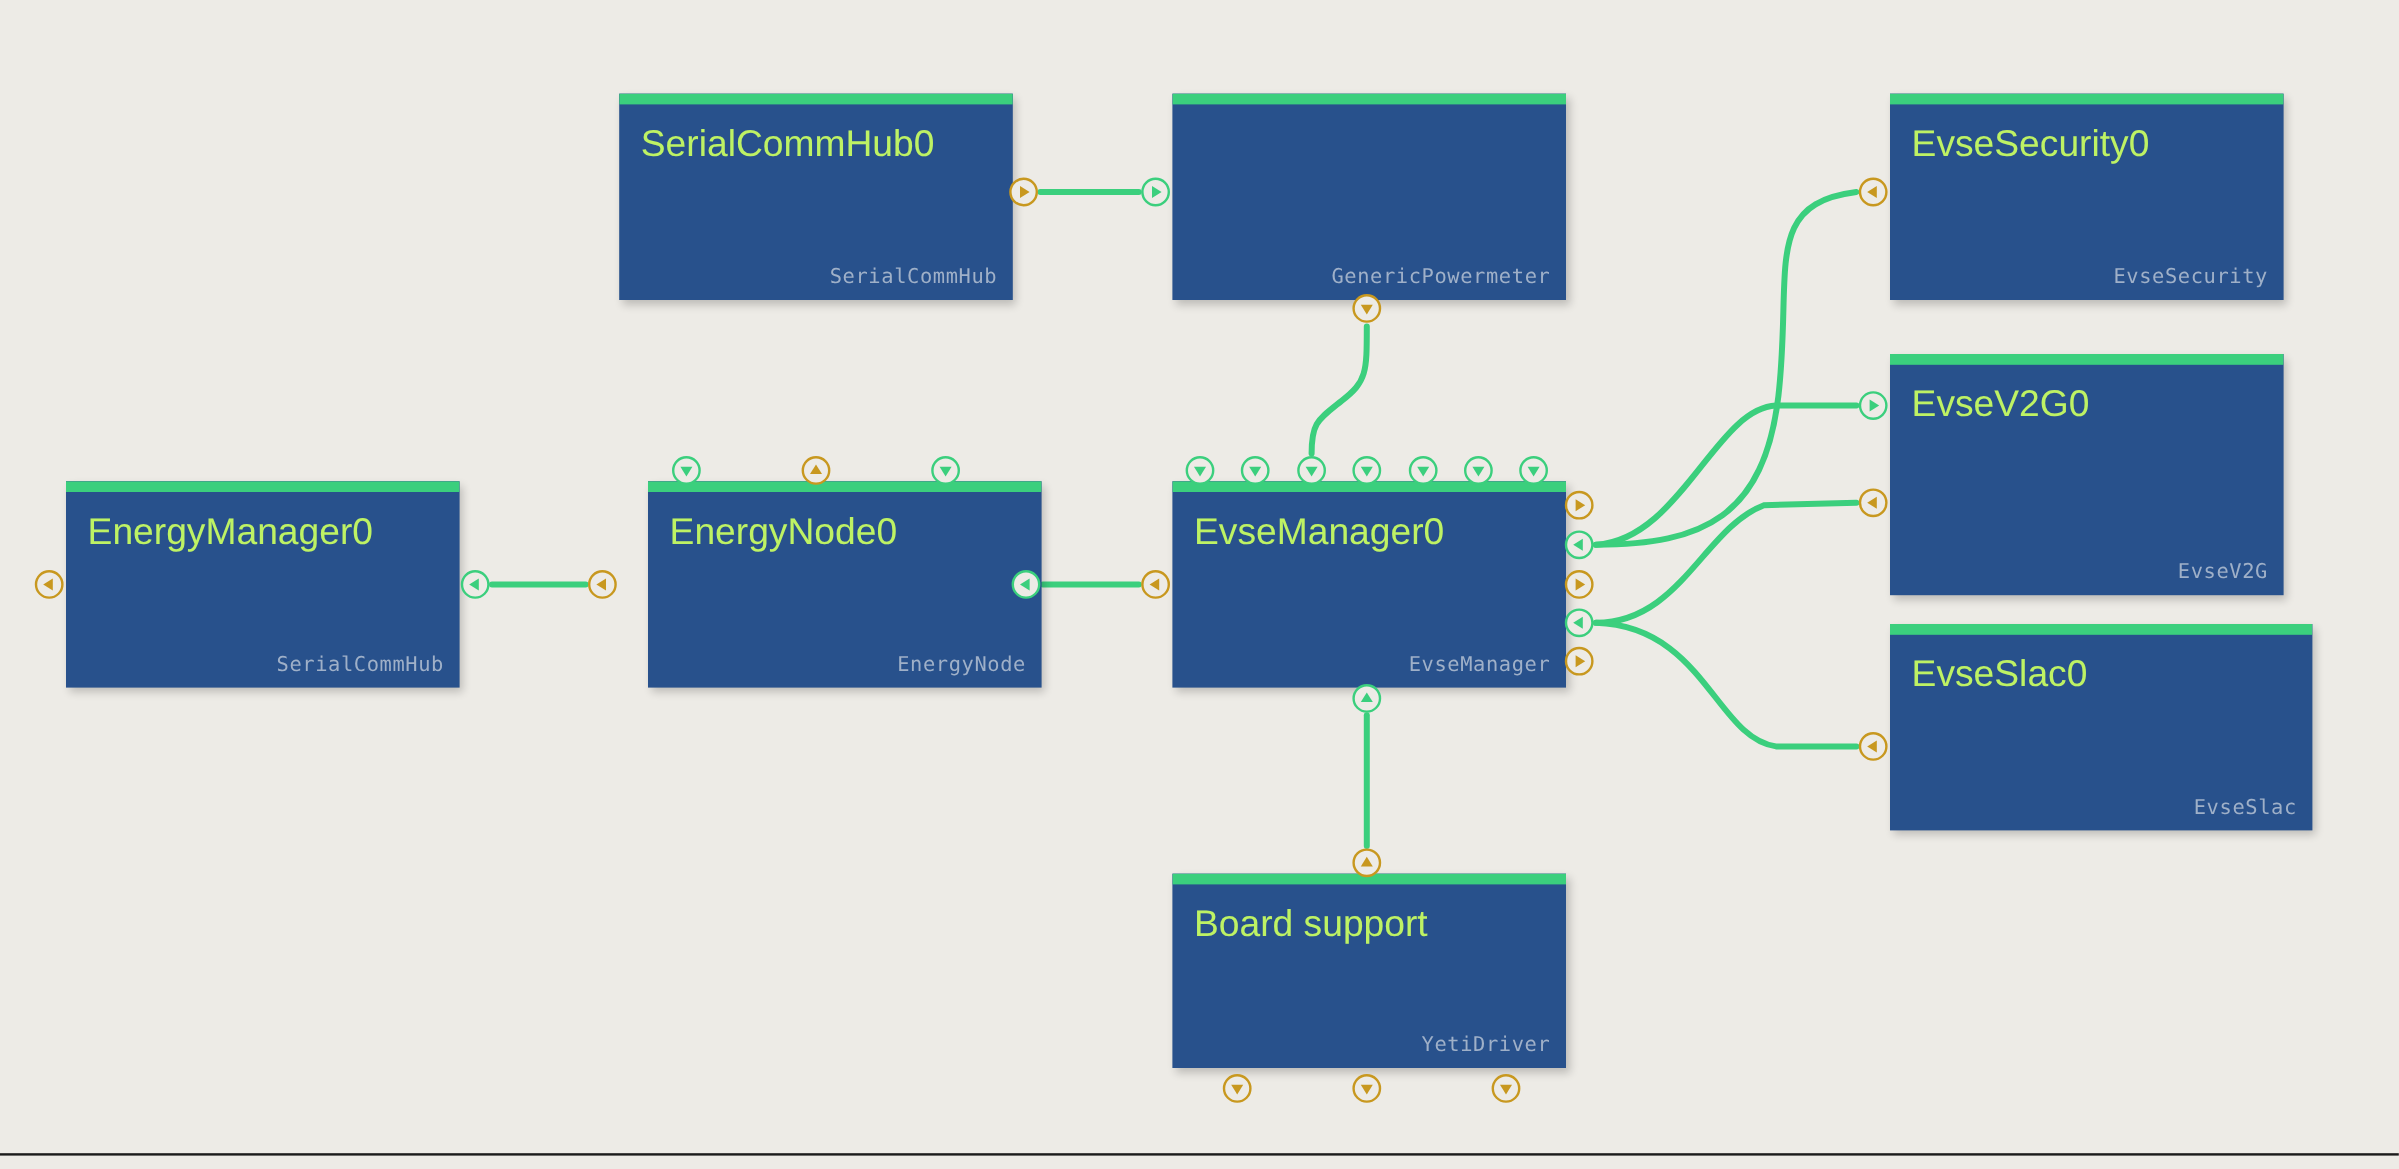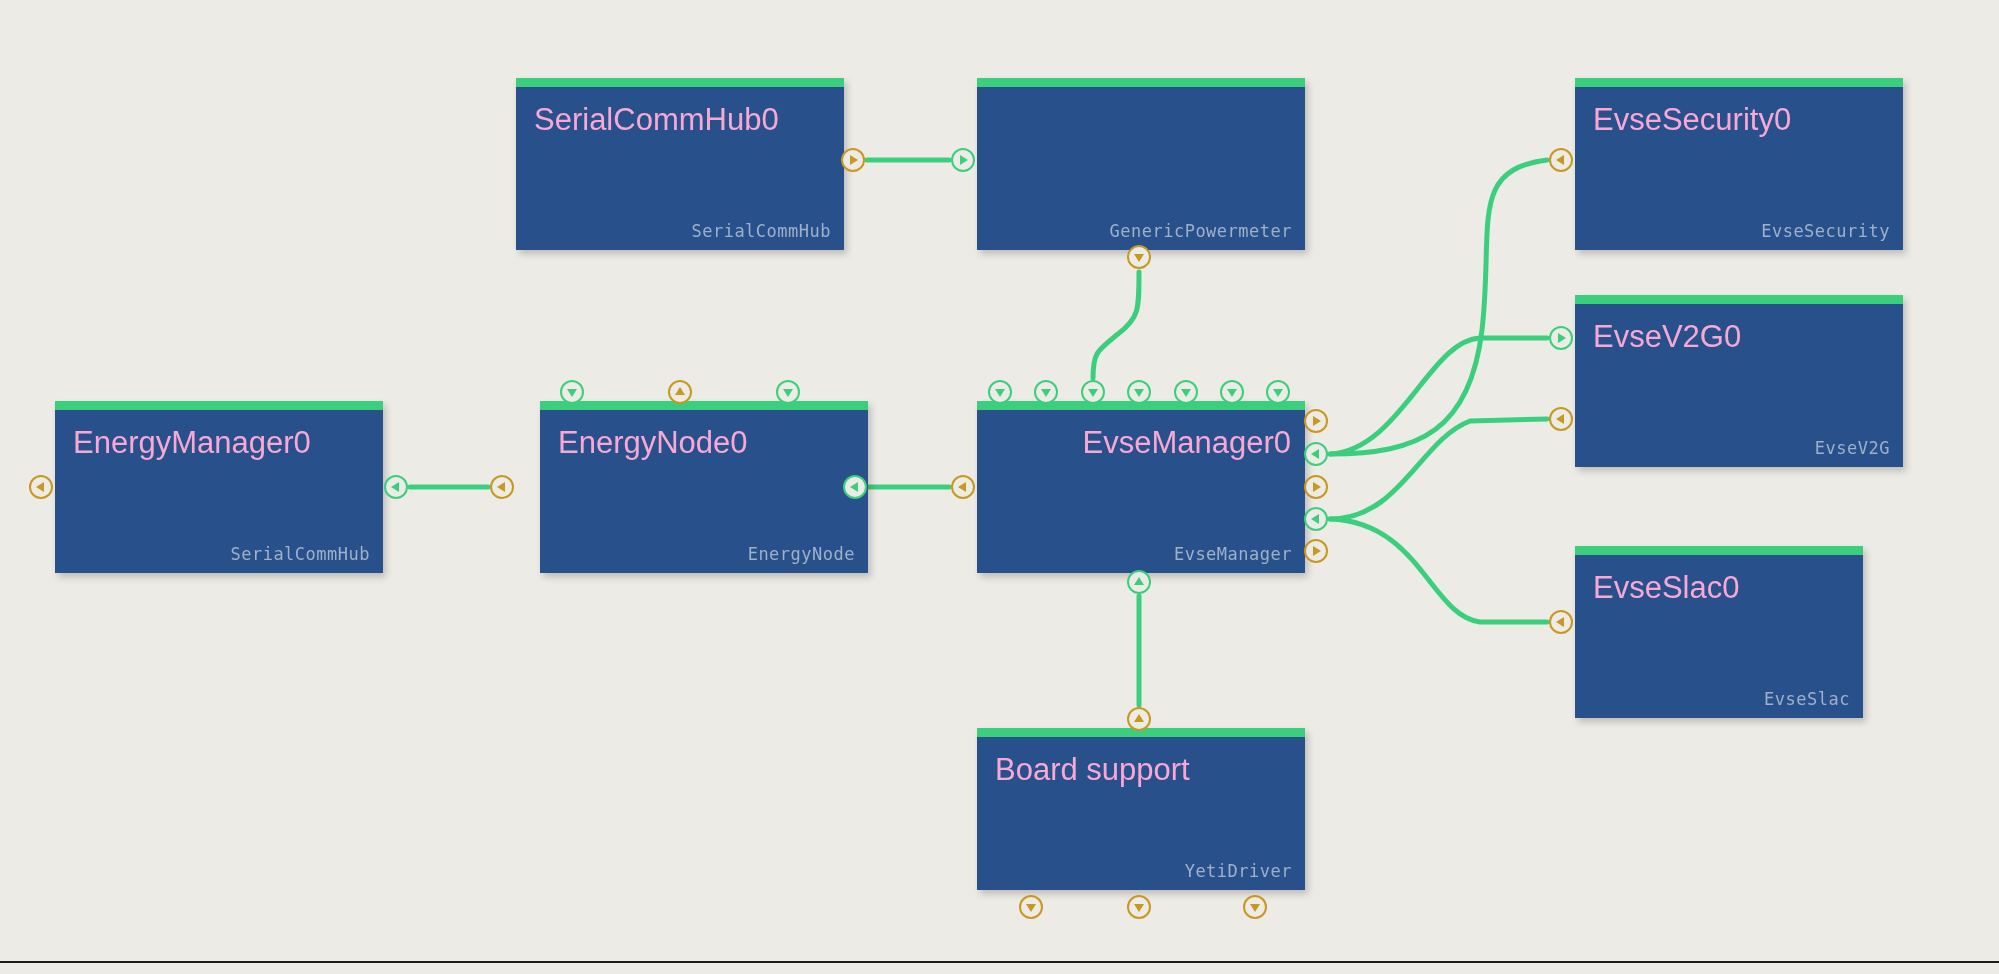--- a/index.html
+++ b/index.html
@@ -21,21 +21,21 @@
     box-shadow:3px 4px 7px rgba(0,0,0,.20);
     box-sizing:border-box;
     overflow:hidden;
   }
   .node-accent{
     position:absolute;left:0;top:0;right:0;height:9px;
     background:#3bcf7d;
   }
   .node-title{
     position:absolute;left:18px;top:24px;right:14px;
-    color:#f9a8d4;
+    color:#bef264;
     font-size:31px;
     line-height:36px;
     font-weight:400;
     white-space:nowrap;
     overflow:hidden;
     text-overflow:ellipsis;
   }
   .node-type{
     position:absolute;right:13px;bottom:9px;
     color:#9fb0c8;
@@ -97,41 +97,41 @@
       </div>
       <div class="node" style="left: 977px; top: 78px; width: 328px; height: 172px;">
         <div class="node-accent"></div>
         <div class="node-type">GenericPowermeter</div>
       </div>
       <div class="node" style="left: 1575px; top: 78px; width: 328px; height: 172px; padding-left: 11px;">
         <div class="node-accent"></div>
         <div class="node-title">EvseSecurity0</div>
         <div class="node-type">EvseSecurity</div>
       </div>
-      <div class="node" style="left: 1575px; top: 295px; width: 328px; height: 172px;">
+      <div class="node" style="left: 1575px; top: 295px; width: 328px; height: 201px;">
         <div class="node-accent"></div>
         <div class="node-title">EvseV2G0</div>
         <div class="node-type">EvseV2G</div>
       </div>
-      <div class="node" style="left: 1575px; top: 546px; width: 288px; height: 172px; padding-left: 24px;">
+      <div class="node" style="left: 1575px; top: 520px; width: 352px; height: 172px; padding-left: 24px;">
         <div class="node-accent"></div>
         <div class="node-title">EvseSlac0</div>
         <div class="node-type">EvseSlac</div>
       </div>
       <div class="node" style="left: 55px; top: 401px; width: 328px; height: 172px;">
         <div class="node-accent"></div>
         <div class="node-title">EnergyManager0</div>
         <div class="node-type">SerialCommHub</div>
       </div>
       <div class="node" style="left: 516px; top: 401px; width: 328px; height: 172px; margin-left: 24px;">
         <div class="node-accent"></div>
         <div class="node-title">EnergyNode0</div>
         <div class="node-type">EnergyNode</div>
       </div>
-      <div class="node" style="left: 977px; top: 401px; width: 328px; height: 172px; text-align: right;">
+      <div class="node" style="left: 977px; top: 401px; width: 328px; height: 172px;">
         <div class="node-accent"></div>
         <div class="node-title">EvseManager0</div>
         <div class="node-type">EvseManager</div>
       </div>
       <div class="node" style="left: 977px; top: 728px; width: 328px; height: 162px;">
         <div class="node-accent"></div>
         <div class="node-title">Board support</div>
         <div class="node-type">YetiDriver</div>
       </div>
     </div>

